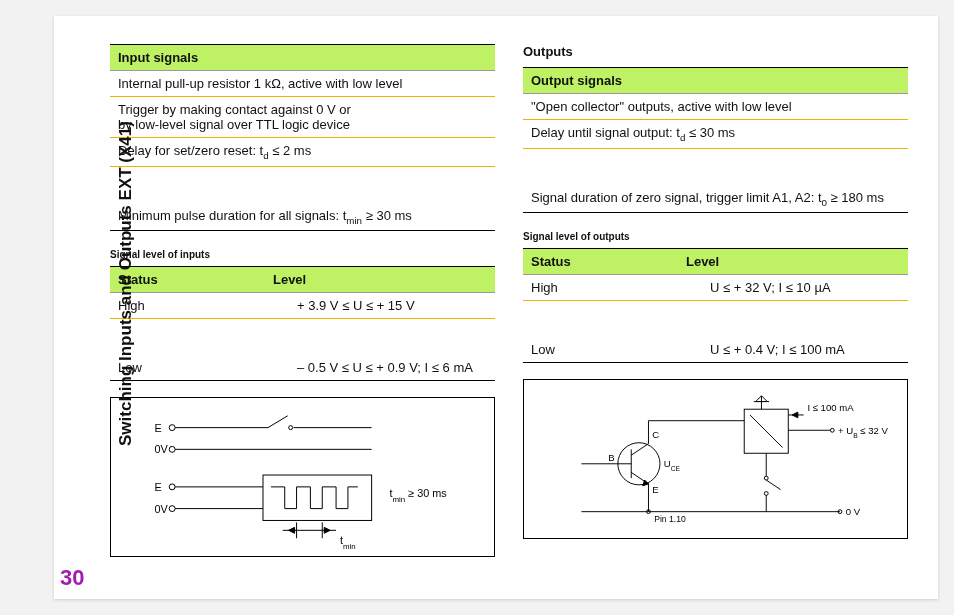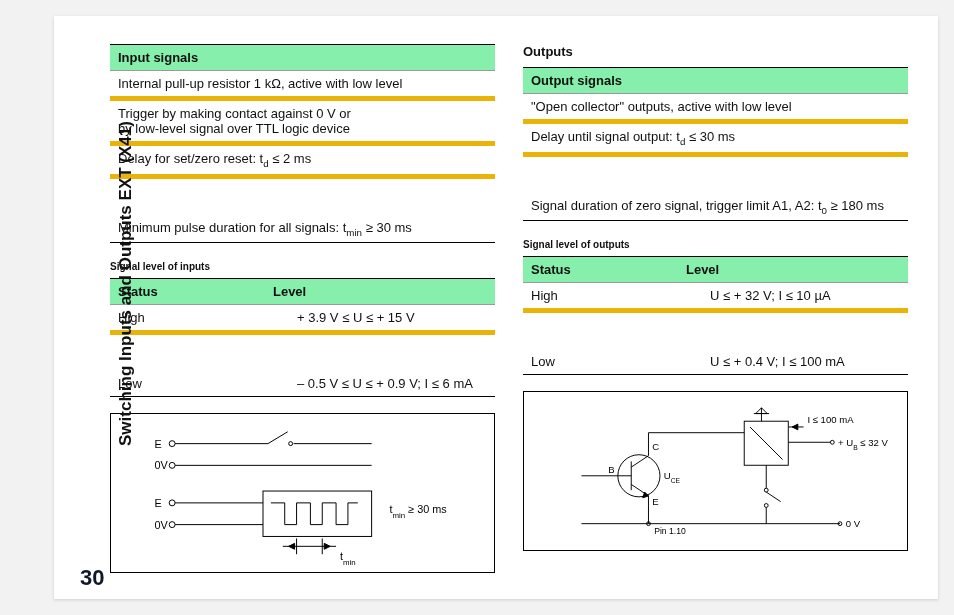--- a/index.html
+++ b/index.html
@@ -26,46 +26,45 @@
     font-size: 17px;
     transform: rotate(-90deg);
     transform-origin: left top;
     white-space: nowrap;
   }
   .pagenum {
     position: absolute;
     left: 60px; bottom: 24px;
     font-weight: 800;
     font-size: 22px;
-    color: #0f172a;
-    margin-left: 20px;
+    color: #a21caf;
   }
   .cols {
     display: flex;
     gap: 28px;
     padding: 0 30px 0 56px;
   }
   .col { flex: 1 1 0; min-width: 0; }
   h3.section { font-weight: 700; font-size: 13px; margin-bottom: 8px; }
   h3.sub { font-weight: 700; font-size: 10px; margin: 18px 0 6px; }
   .tbl {
     border-top: 1.5px solid #000;
     border-bottom: 1.5px solid #000;
   }
   .tbl .hdr {
-    background: #86efac;
+    background: #bef264;
     border-bottom: 1px solid #9a9a9a;
     padding: 5px 8px;
     font-weight: 700;
   }
   .tbl .hdr.cols2 { display: flex; }
   .tbl .hdr.cols2 .c1 { flex: 0 0 42%; }
   .tbl .hdr.cols2 .c2 { flex: 1; }
   .tbl .row {
-    border-bottom: 5px solid #eab308;
+    border-bottom: 1px solid #eab308;
     padding: 5px 8px;
     font-weight: 300;
   }
   .tbl .row:last-child { border-bottom: none; margin-top: 36px; }
   .tbl .row.cols2 { display: flex; gap: 24px; }
   .tbl .row.cols2 .c1 { flex: 0 0 42%; }
   .tbl .row.cols2 .c2 { flex: 1; }
   sub { font-size: 0.75em; }
   .diagram {
     margin-top: 16px;

